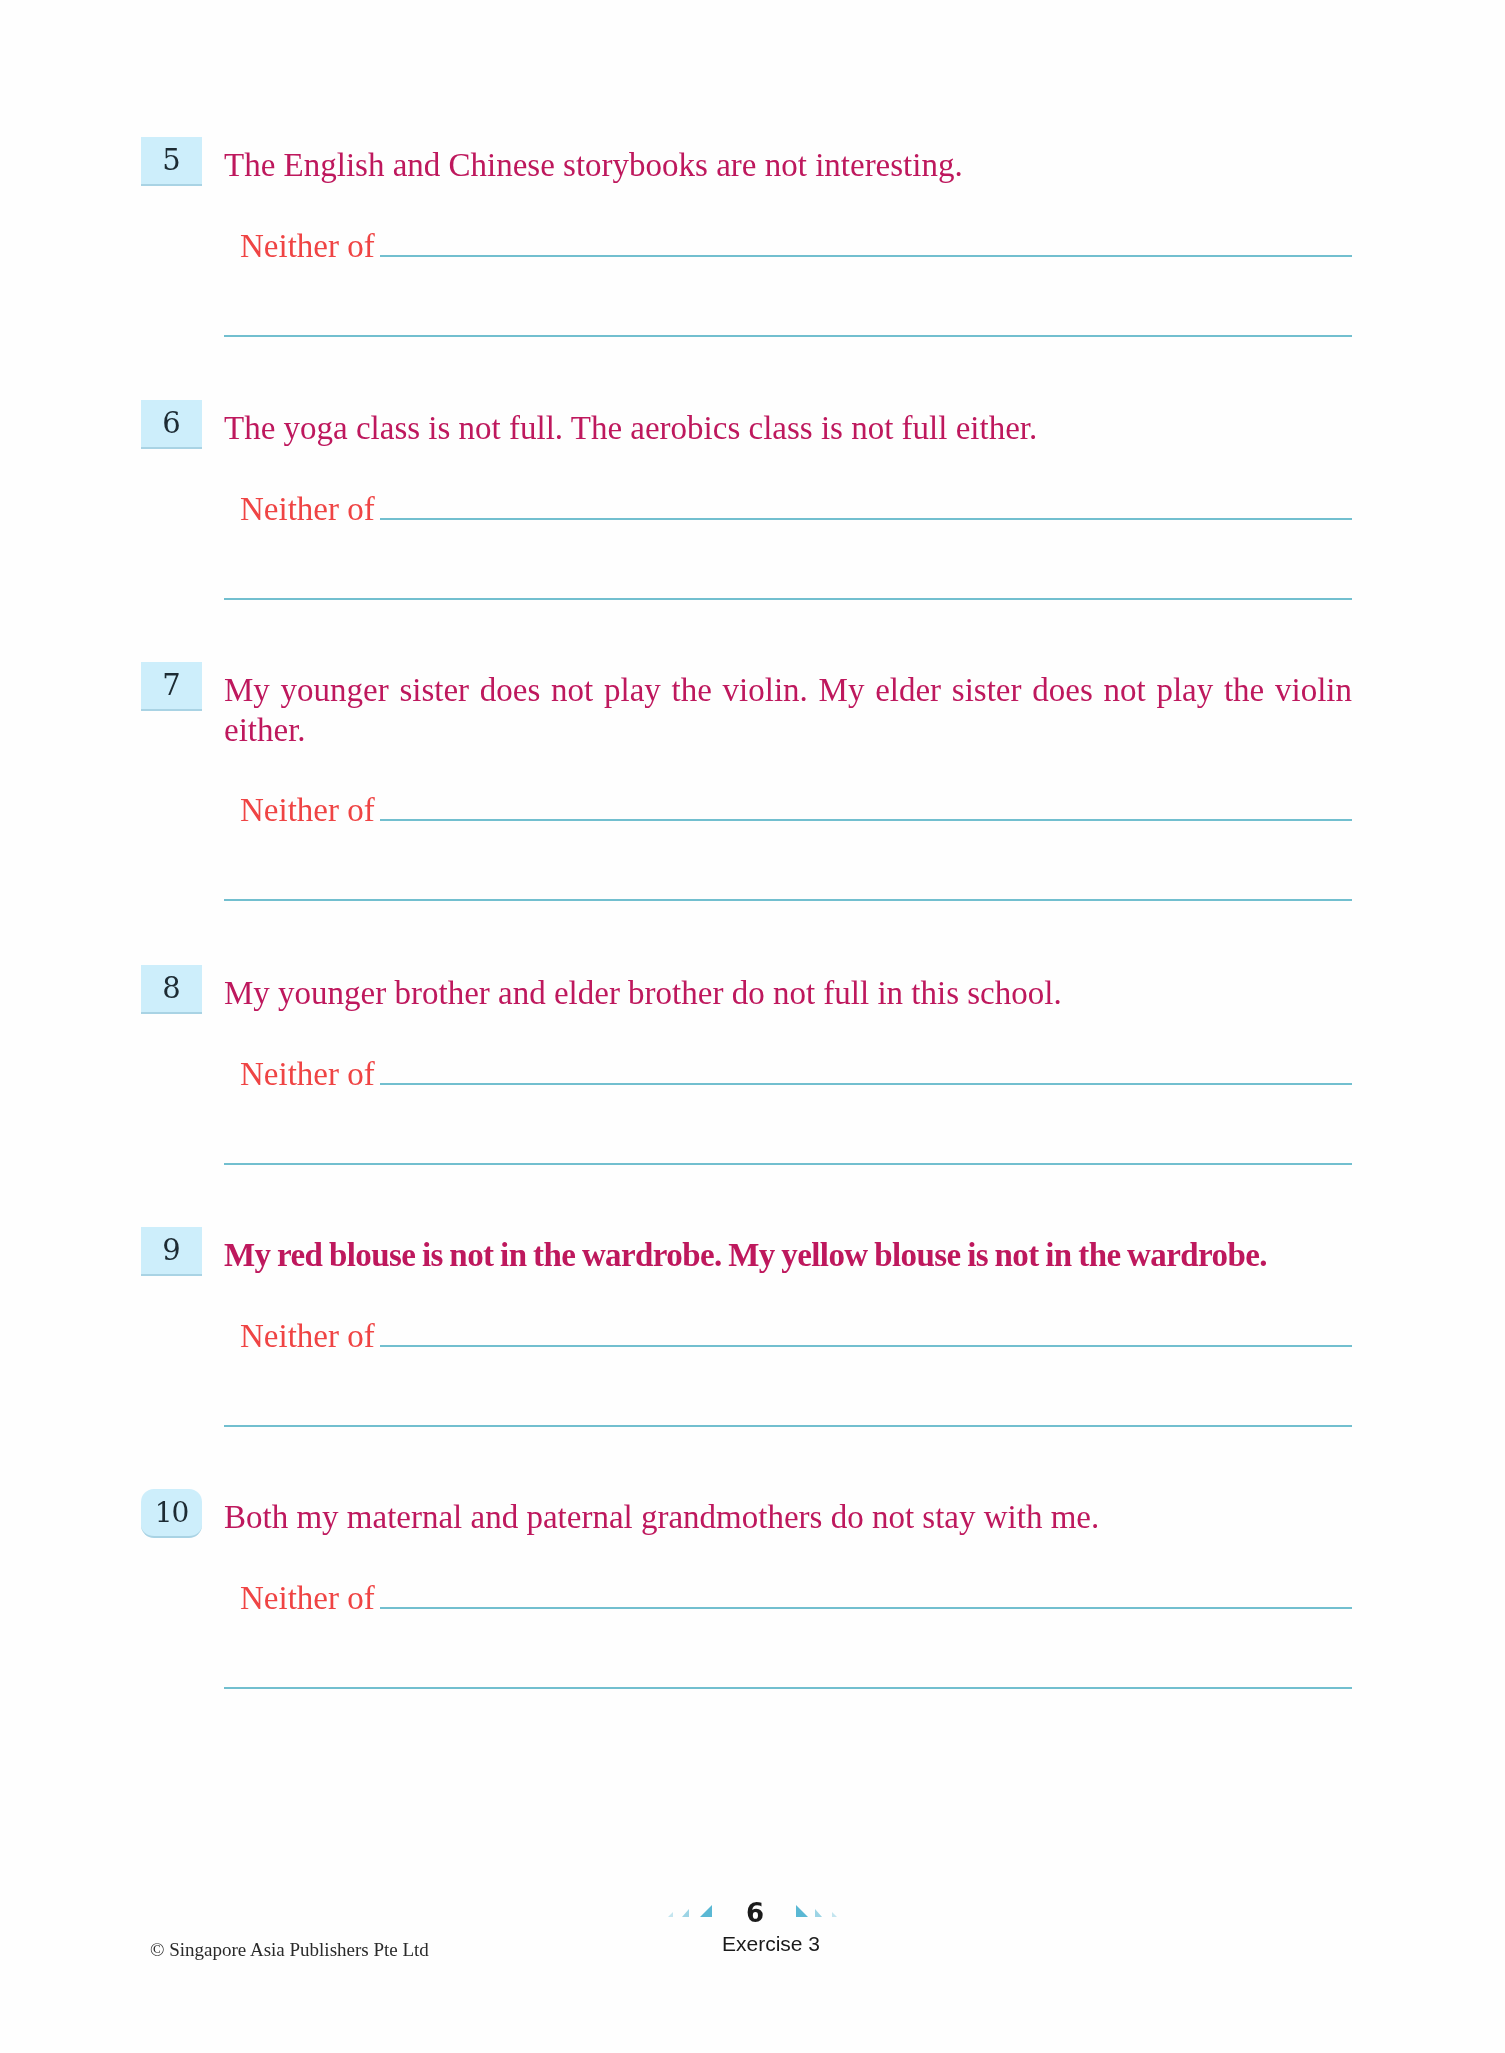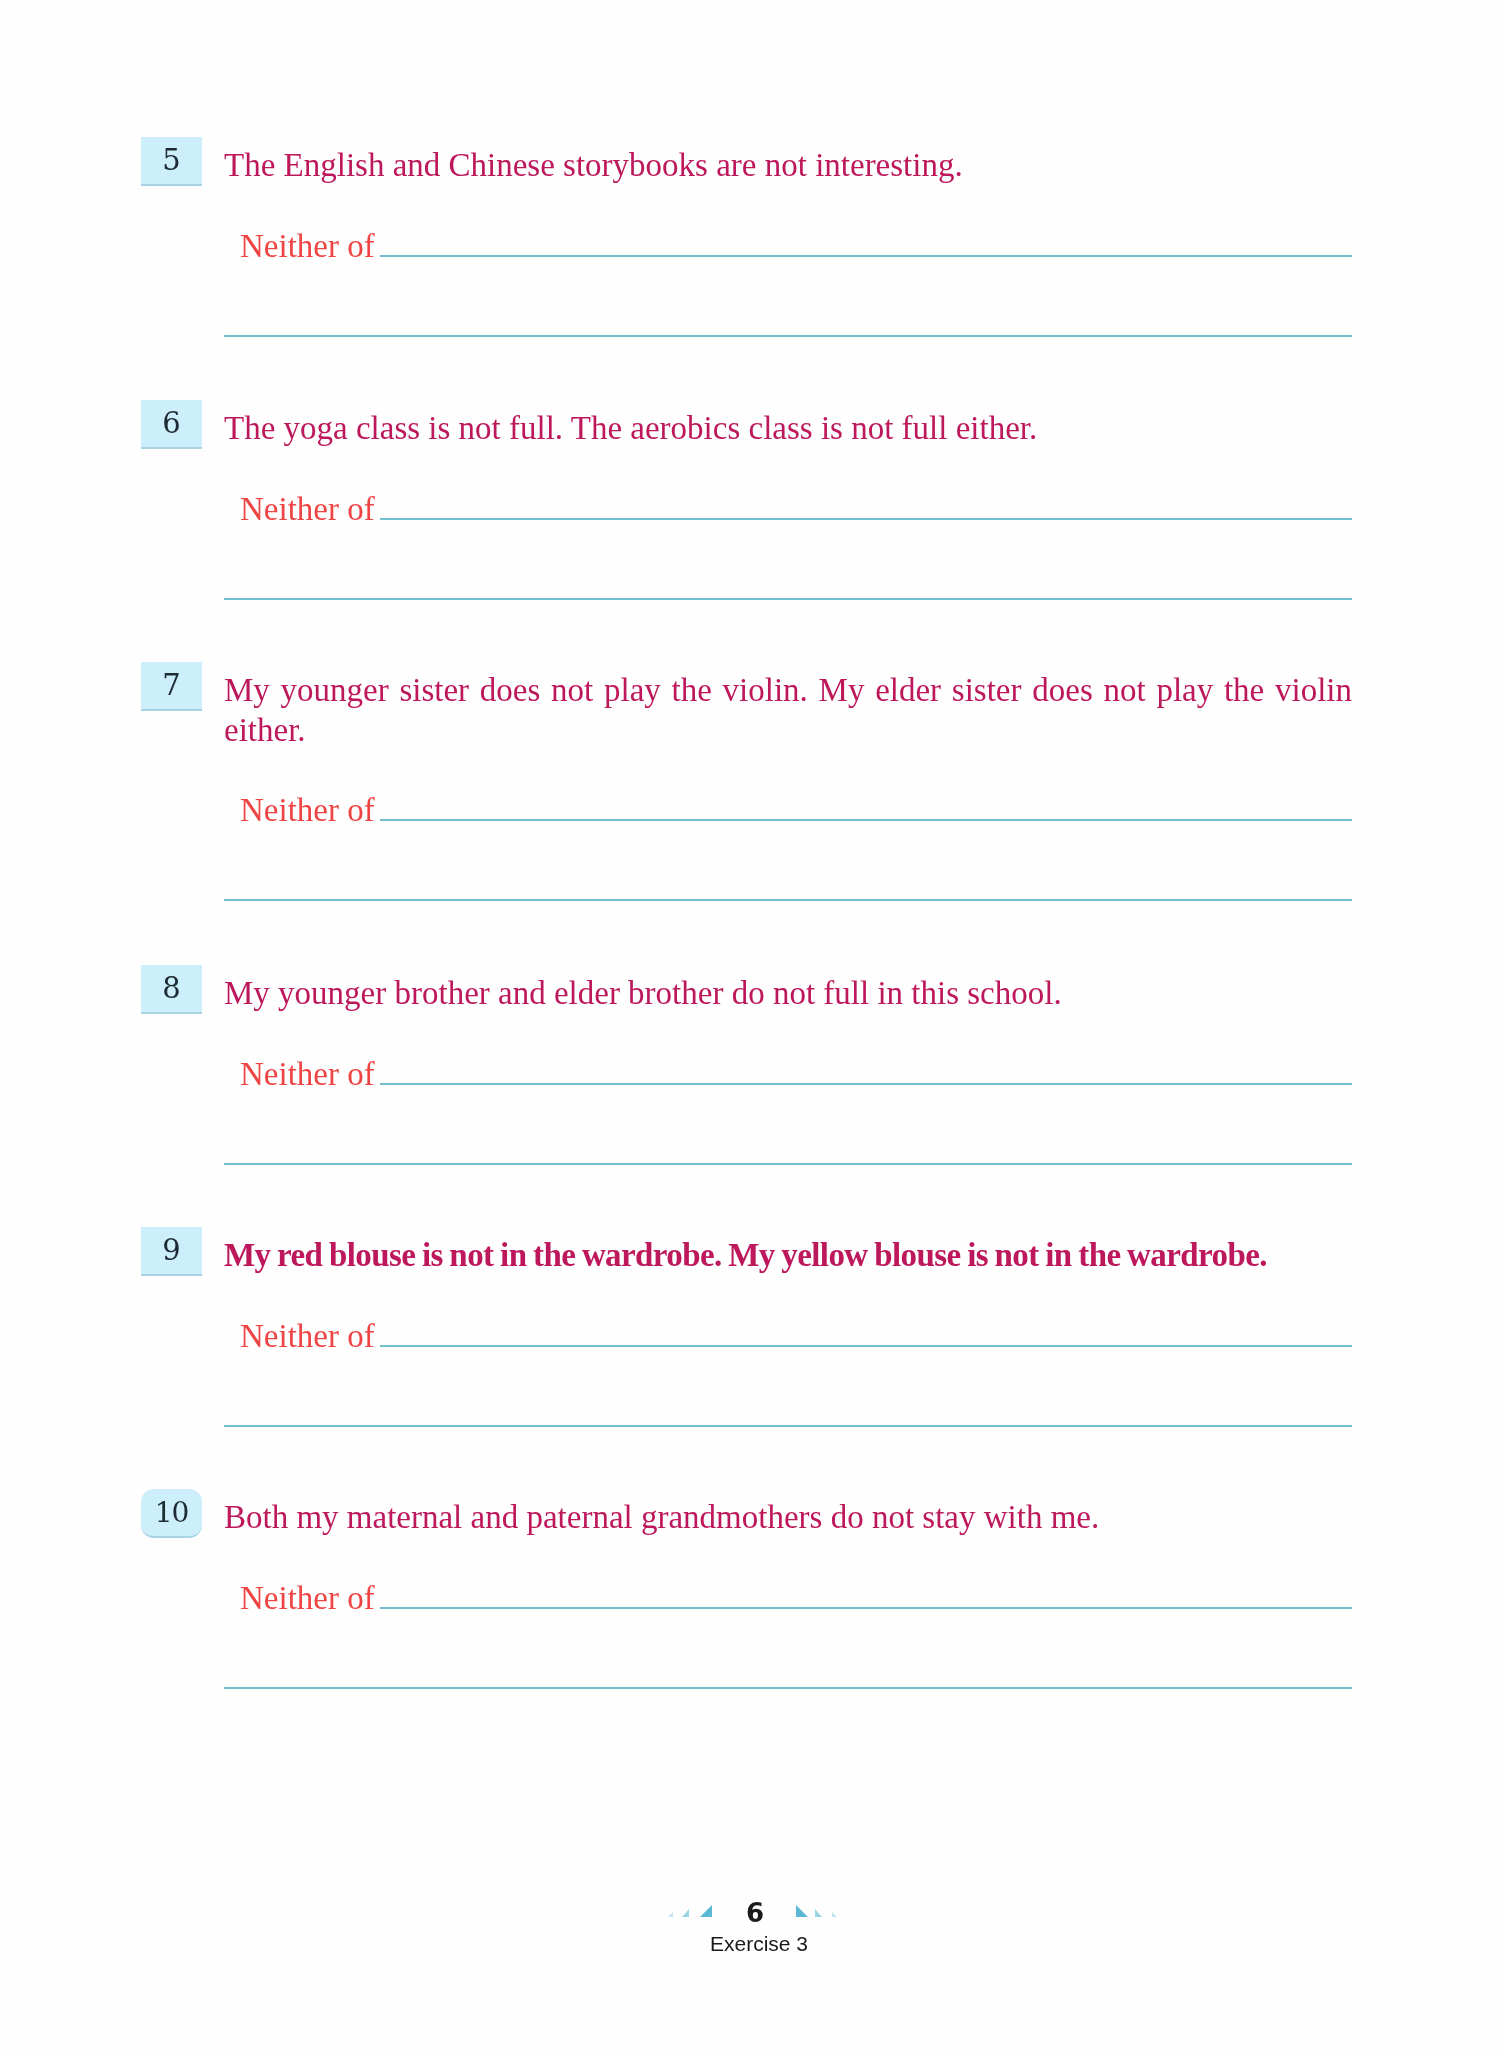--- a/index.html
+++ b/index.html
@@ -36,21 +36,21 @@
     font-family: "Liberation Serif", "DejaVu Serif", serif;
     font-size: 19px; line-height: 29px; color: #2a2a2a;
   }
   .page-num-wrap { position: absolute; left: 660px; top: 1898px; width: 190px; height: 70px; }
   .page-num {
     position: absolute; left: 0; width: 190px; top: 0; text-align: center;
     font-family: "DejaVu Sans", "Liberation Sans", sans-serif; font-weight: bold;
     font-size: 26px; line-height: 30px; color: #1a1a1a;
   }
   .exercise {
-    position: absolute; left: 4px; width: 190px; top: 33px; text-align: center;
+    position: absolute; left: 16px; width: 190px; top: 33px; text-align: center;
     font-family: "Liberation Sans", "DejaVu Sans", sans-serif;
     font-size: 21px; line-height: 26px; color: #1a1a1a;
   }
   .tri { position: absolute; width: 0; height: 0; }
   .tri.l { border-left: 12px solid transparent; border-bottom: 12px solid #5ab8d4; }
   .tri.r { border-right: 12px solid transparent; border-bottom: 12px solid #5ab8d4; }
   .tri.sm { border-left-width: 7px; border-right-width: 7px; border-bottom-width: 8px; }
   .tri.xs { border-left-width: 5px; border-right-width: 5px; border-bottom-width: 5px; }
 </style>
 </head>
@@ -100,20 +100,21 @@
 
   <div class="item" style="top:1489px;">
     <div class="num-box two">10</div>
     <div class="question">Both my maternal and paternal grandmothers do not stay with me.</div>
     <div class="neither" style="top:89px;">Neither of</div>
     <div class="answer-line first" style="top:118px;"></div>
     <div class="answer-line second" style="top:198px;"></div>
   </div>
 
   <div class="footer-left">
+    <div>© Singapore Asia Publishers Pte Ltd</div>
   </div>
 
   <div class="page-num-wrap">
 
     <div class="tri l xs" style="left:8px; top:14px; opacity:0.35;"></div>
     <div class="tri l sm" style="left:22px; top:11px; opacity:0.6;"></div>
     <div class="tri l" style="left:40px; top:7px;"></div>
     <div class="page-num">6</div>
 
     <div class="tri r" style="left:136px; top:7px;"></div>

